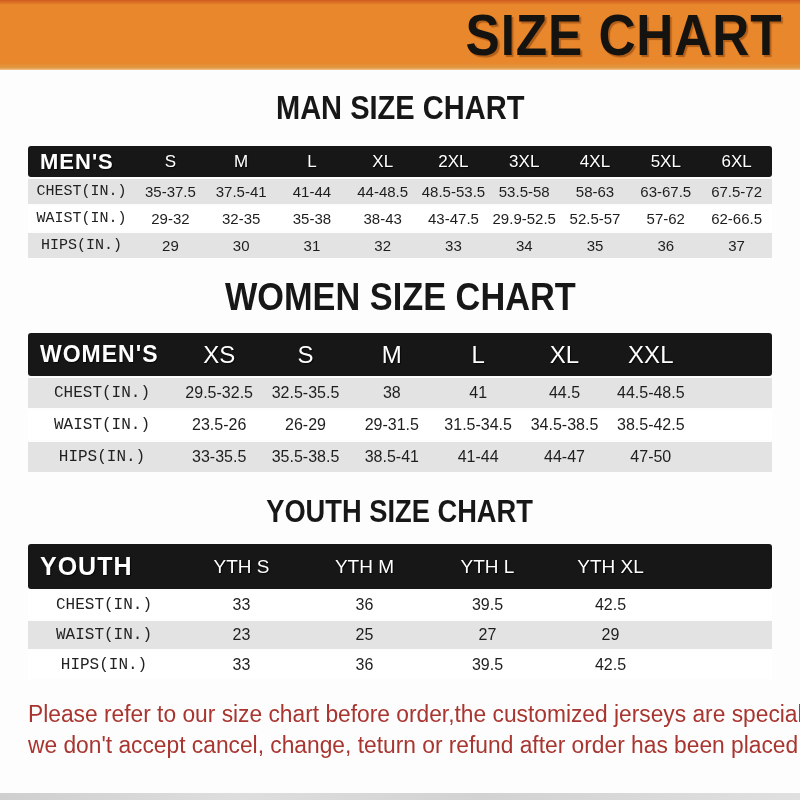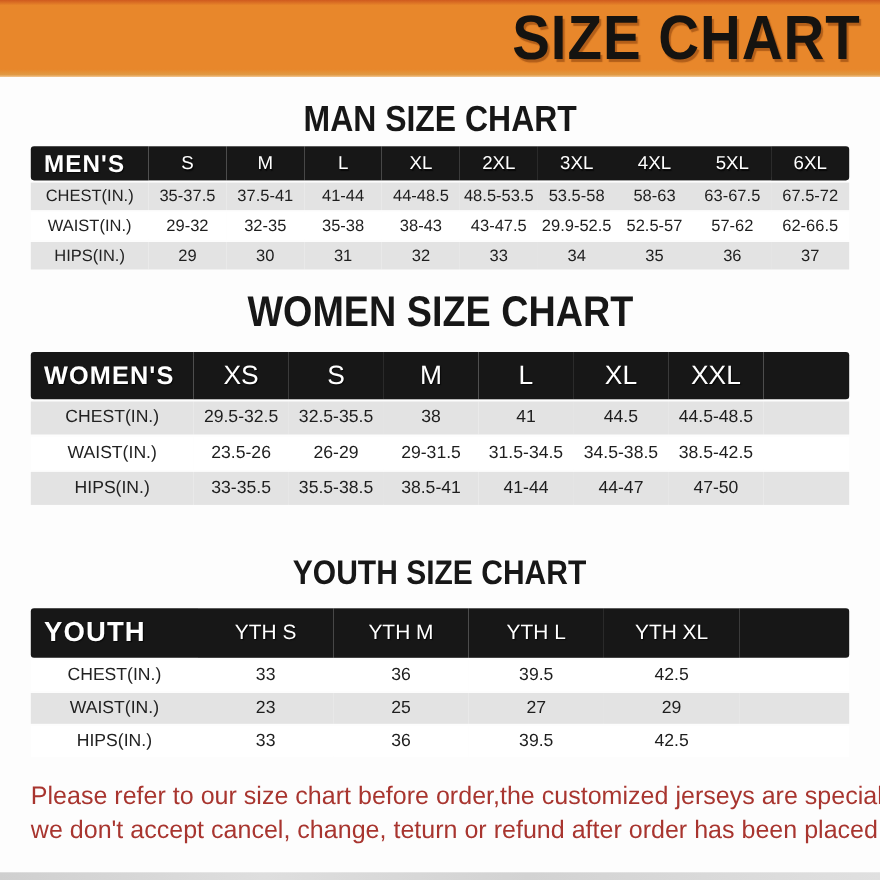--- a/index.html
+++ b/index.html
@@ -22,45 +22,45 @@
     white-space:nowrap;
   }
   
   .section-title{
     text-align:center;font-weight:700;color:#171717;letter-spacing:0px;
     margin:0;white-space:nowrap;
   }
   .section-title span{display:inline-block;transform:scaleX(0.88);}
   .st-man{font-size:33px;margin-top:19px;}
   .st-women{font-size:39px;margin-top:15px;}
-  .st-youth{font-size:31px;margin-top:42px;text-align:center;}
+  .st-youth{font-size:31px;margin-top:20px;text-align:center;}
   
   .tbl-wrap{width:744px;margin:0 auto;}
-  .tw-men{margin-top:4px;}
+  .tw-men{margin-top:17px;}
   .tw-women{margin-top:12px;}
   .tw-youth{margin-top:12px;}
   table.size-table{
     border-collapse:separate;border-spacing:0 2px;table-layout:fixed;
     width:744px;
   }
   table.size-table th{
     background:#171717;color:#ffffff;font-weight:400;text-align:center;
     padding:0;white-space:nowrap;
     text-shadow:1px 1px 1px rgba(0,0,0,0.7);
   }
   table.size-table th.corner{
     text-align:left;padding-left:12px;font-weight:700;letter-spacing:1px;
   }
   table.size-table th:first-child{border-radius:3px 0 0 3px;}
   table.size-table th:last-child{border-radius:0 3px 3px 0;}
   table.size-table td{
     text-align:center;color:#1e1e1e;padding:0;white-space:nowrap;
     background:#ffffff;
   }
-  table.size-table td.row-label{color:#222222;}
+  table.size-table td.row-label{color:#222222;font-family:Liberation Mono, monospace;}
   table.size-table tbody tr.stripe td{background:#e3e3e3;}
   
   .tw-men th{height:31px;font-size:17px;}
   .tw-men th.corner{font-size:22px;}
   .tw-men td{height:25px;font-size:15px;}
   .tw-women th{height:43px;font-size:24px;}
   .tw-women th.corner{font-size:23px;}
   .tw-women td{height:30px;font-size:16px;}
   .tw-youth th{height:45px;font-size:19px;}
   .tw-youth th.corner{font-size:25px;letter-spacing:2px;}

